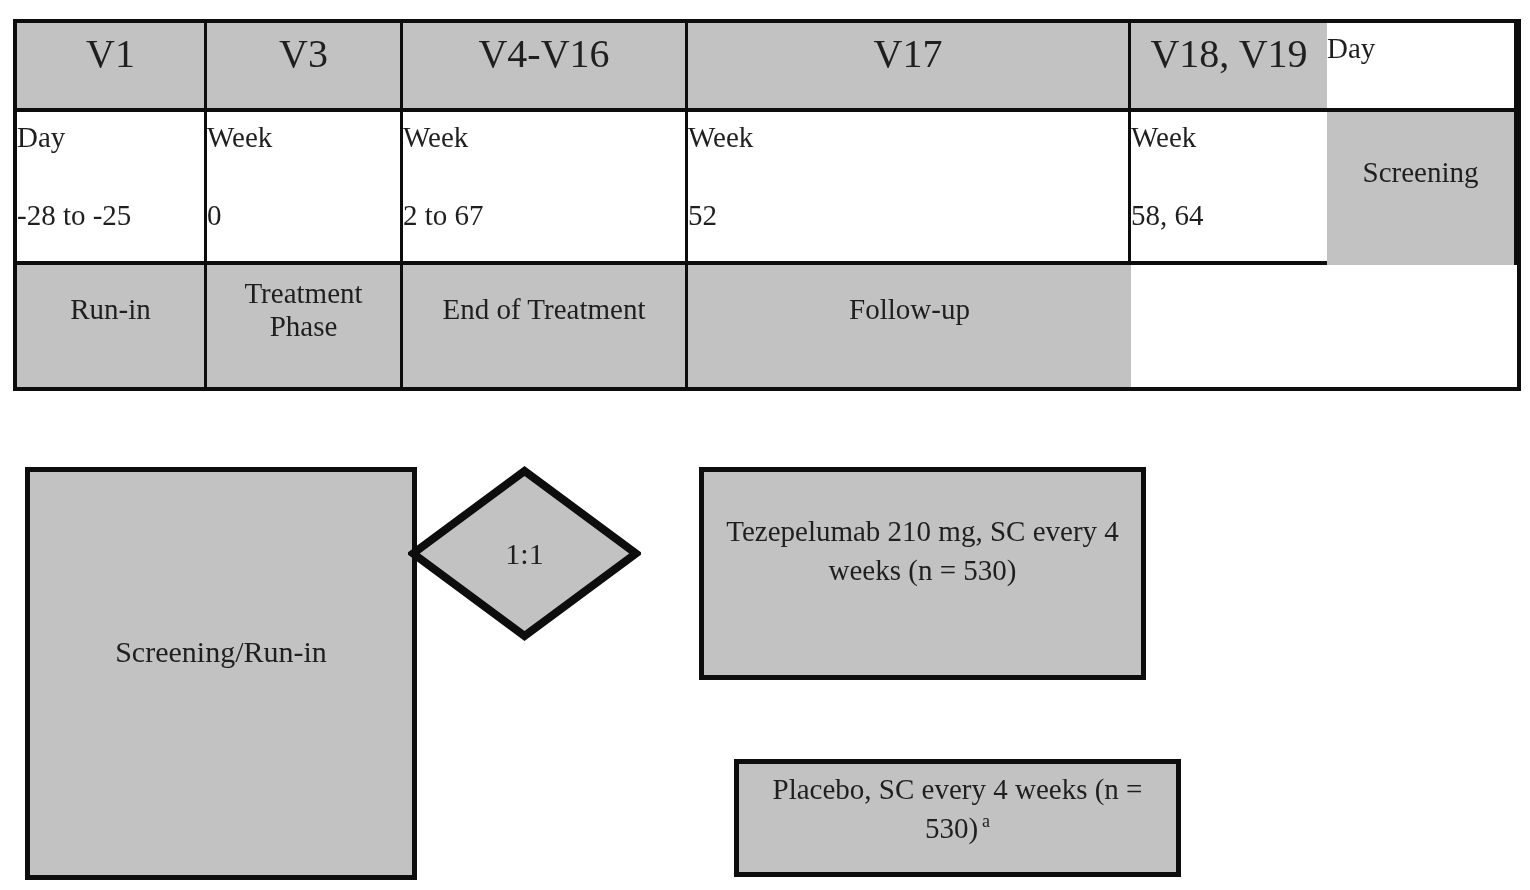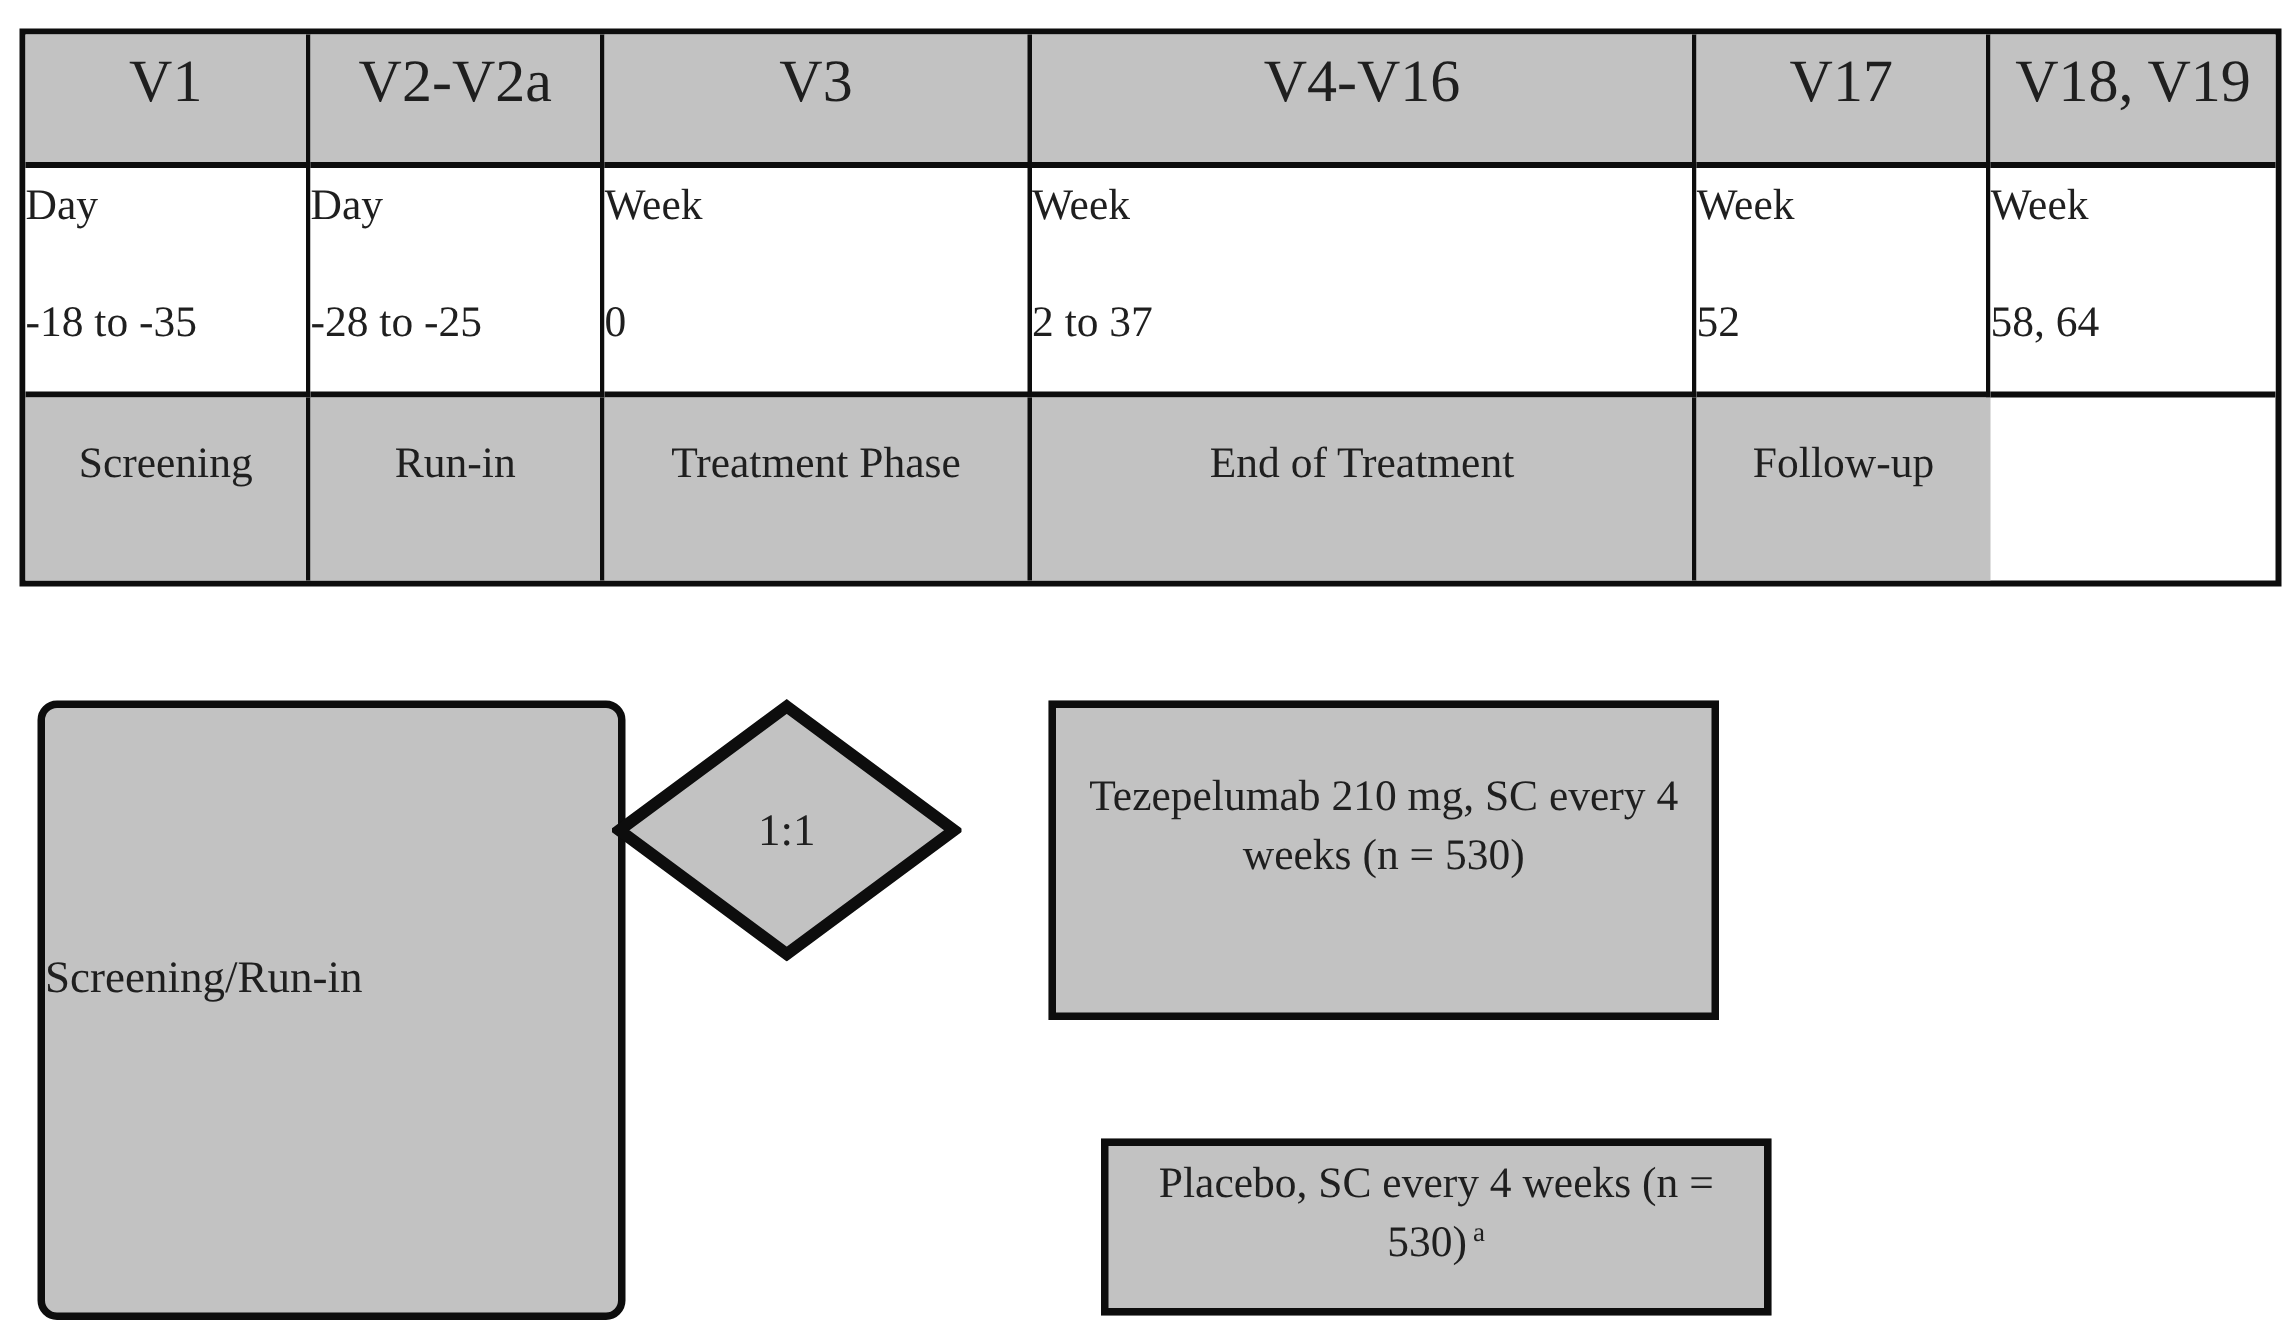--- a/index.html
+++ b/index.html
@@ -75,23 +75,22 @@
     position:absolute;
     background:var(--gray);
     border:5px solid var(--bd);
     margin-left:12px;
   }
   .box-screening{
     left:13px; top:467px;
     width:392px; height:413px;
     display:flex;
     align-items:center;
-    justify-content:flex-start;
+    justify-content:center;
     font-size:30px;
-    border-radius:13px;
   }
   .box-screening .lbl{transform:translateY(-22px);}
   .diamond-wrap{
     position:absolute;
     left:408px; top:466px;
     width:233px; height:175px;
   }
   .diamond-wrap svg{display:block;width:100%;height:100%;}
   .diamond-label{
     position:absolute; inset:0;
@@ -124,23 +123,20 @@
 <body>
 
 <div class="canvas">
 
   <div class="vtable">
 
     <div class="vt-cell vt-head">
         <span>V1</span>
       </div>
     <div class="vt-cell vt-head">
-        <span>V2-V2a</span>
-      </div>
-    <div class="vt-cell vt-head">
         <span>V3</span>
       </div>
     <div class="vt-cell vt-head">
         <span>V4-V16</span>
       </div>
     <div class="vt-cell vt-head">
         <span>V17</span>
       </div>
     <div class="vt-cell vt-head cl">
         <span>V18, V19</span>
@@ -153,21 +149,21 @@
     <div class="vt-cell vt-time">
       <div>Day</div>
       <div>-28 to -25</div>
     </div>
     <div class="vt-cell vt-time">
       <div>Week</div>
       <div>0</div>
     </div>
     <div class="vt-cell vt-time">
       <div>Week</div>
-      <div>2 to 37</div>
+      <div>2 to 67</div>
     </div>
     <div class="vt-cell vt-time">
       <div>Week</div>
       <div>52</div>
     </div>
     <div class="vt-cell vt-time cl">
       <div>Week</div>
       <div>58, 64</div>
     </div>
 

